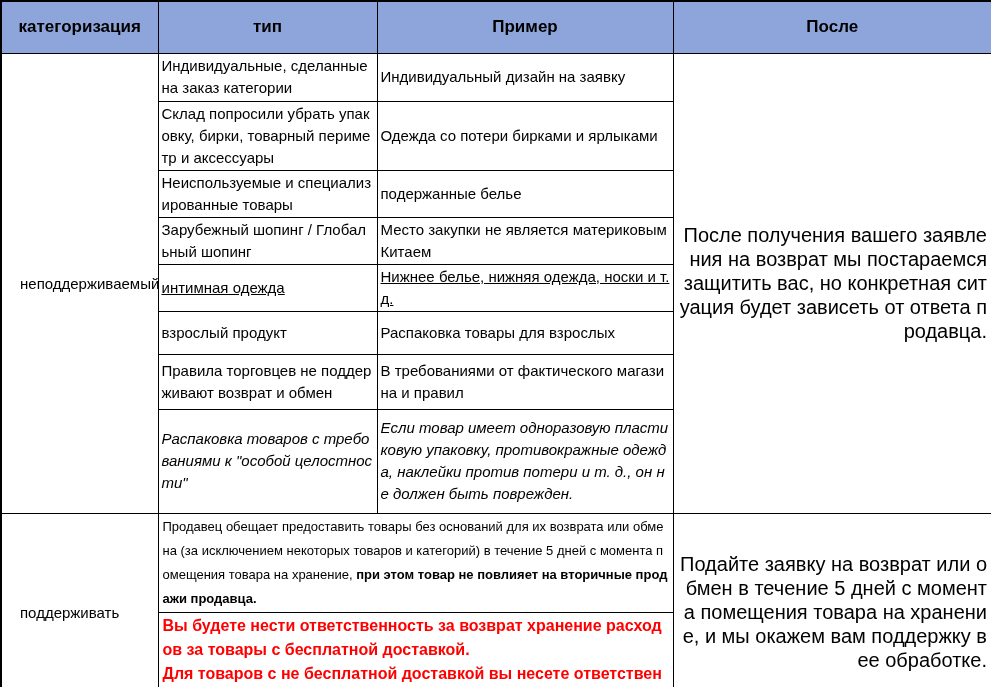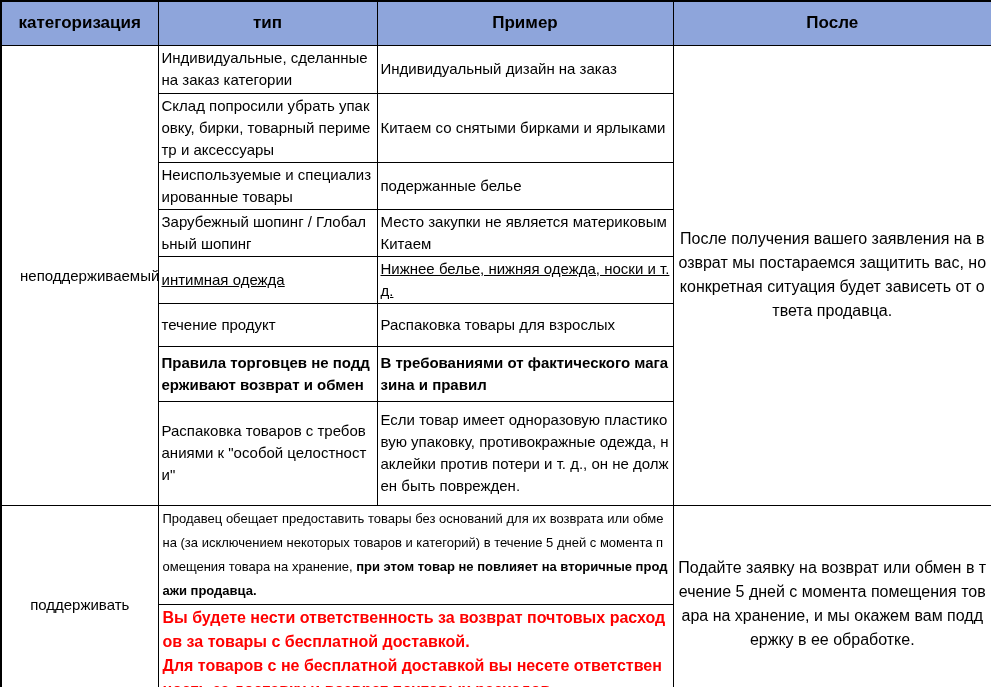--- a/index.html
+++ b/index.html
@@ -15,46 +15,46 @@
     width: 991px;
     height: 687px;
     border: 2px solid var(--border-color, #000);
   }
   th, td {
     border: 1px solid var(--border-color, #000);
     overflow: hidden;
     vertical-align: middle;
     box-sizing: border-box;
   }
-  thead tr { height: 44px; }
+  thead tr { height: 52px; }
   th {
     background: var(--header-bg, #8EA5DB);
     font-weight: bold;
     font-size: 17px;
     text-align: center;
     padding: 0 2px;
   }
   td.cat {
-    text-align: center;
+    text-align: left;
     font-size: 15px;
     padding: 0 18px;
   }
   td.tip, td.ex {
     font-size: 15px;
     line-height: 22px;
     padding: 1px 3px;
     word-break: break-all;
     text-align: left;
   }
   td.approach {
-    font-size: 16px;
+    font-size: 20px;
     line-height: 24px;
     padding: 1px 4px;
     word-break: break-all;
-    text-align: center;
+    text-align: right;
   }
   td.promise {
     font-size: 13px;
     line-height: 24px;
     padding: 1px 4px;
     word-break: break-all;
     text-align: left;
   }
   td.warning {
     font-size: 16px;
@@ -66,22 +66,22 @@
     color: var(--warning-red, #FF0000);
   }
   .b { font-weight: bold; }
   
   .rh-48 { height: 48px; }
   .rh-66 { height: 66px; }
   .rh-42 { height: 42px; margin-top: 8px; }
   .rh-44 { height: 44px; }
   .rh-46 { height: 46px; text-decoration: underline; }
   .rh-43 { height: 43px; }
-  .rh-55 { height: 55px; font-weight: bold; }
-  .rh-104 { height: 104px; }
+  .rh-55 { height: 55px; }
+  .rh-104 { height: 104px; font-style: italic; }
   .rh-96 { height: 96px; }
   .rh-99 { height: 99px; }
 </style>
 </head>
 <body>
 
 <table class="policy">
   <colgroup>
     <col style="width:157px">
     <col style="width:219px">
@@ -93,58 +93,58 @@
       <th>категоризация</th>
       <th>тип</th>
       <th>Пример</th>
       <th>После</th>
     </tr>
   </thead>
   <tbody>
     <tr class="rh-48">
       <td class="cat" rowspan="8">неподдерживаемый</td>
       <td class="tip">Индивидуальные, сделанные на заказ категории</td>
-      <td class="ex">Индивидуальный дизайн на заказ</td>
+      <td class="ex">Индивидуальный дизайн на заявку</td>
       <td class="approach" rowspan="8">После получения вашего заявления на возврат мы постараемся защитить вас, но конкретная ситуация будет зависеть от ответа продавца.</td>
     </tr>
     <tr class="rh-66">
       <td class="tip">Склад попросили убрать упаковку, бирки, товарный периметр и аксессуары</td>
-      <td class="ex">Китаем со снятыми бирками и ярлыками</td>
+      <td class="ex">Одежда со потери бирками и ярлыками</td>
     </tr>
     <tr class="rh-42">
       <td class="tip">Неиспользуемые и специализированные товары</td>
       <td class="ex">подержанные белье</td>
     </tr>
     <tr class="rh-44">
       <td class="tip">Зарубежный шопинг / Глобальный шопинг</td>
       <td class="ex">Место закупки не является материковым Китаем</td>
     </tr>
     <tr class="rh-46">
       <td class="tip">интимная одежда</td>
       <td class="ex">Нижнее белье, нижняя одежда, носки и т.д.</td>
     </tr>
     <tr class="rh-43">
-      <td class="tip">течение продукт</td>
+      <td class="tip">взрослый продукт</td>
       <td class="ex">Распаковка товары для взрослых</td>
     </tr>
     <tr class="rh-55">
       <td class="tip">Правила торговцев не поддерживают возврат и обмен</td>
       <td class="ex">В требованиями от фактического магазина и правил</td>
     </tr>
     <tr class="rh-104">
       <td class="tip">Распаковка товаров с требованиями к "особой целостности"</td>
       <td class="ex">Если товар имеет одноразовую пластиковую упаковку, противокражные одежда, наклейки против потери и т. д., он не должен быть поврежден.</td>
     </tr>
     <tr class="rh-96">
       <td class="cat" rowspan="2">поддерживать</td>
       <td class="promise" colspan="2">
         <span>Продавец обещает предоставить товары без оснований для их возврата или обмена (за исключением некоторых товаров и категорий) в течение 5 дней с момента помещения товара на хранение, </span><span class="b">при этом товар не повлияет на вторичные продажи продавца.</span>
       </td>
       <td class="approach" rowspan="2">Подайте заявку на возврат или обмен в течение 5 дней с момента помещения товара на хранение, и мы окажем вам поддержку в ее обработке.</td>
     </tr>
     <tr class="rh-99">
       <td class="warning" colspan="2">
-        <div>Вы будете нести ответственность за возврат почтовых расходов за товары с бесплатной доставкой.</div>
+        <div>Вы будете нести ответственность за возврат хранение расходов за товары с бесплатной доставкой.</div>
         <div>Для товаров с не бесплатной доставкой вы несете ответственность за доставку и возврат почтовых расходов.</div>
       </td>
     </tr>
   </tbody>
 </table>
 
 </body></html>

